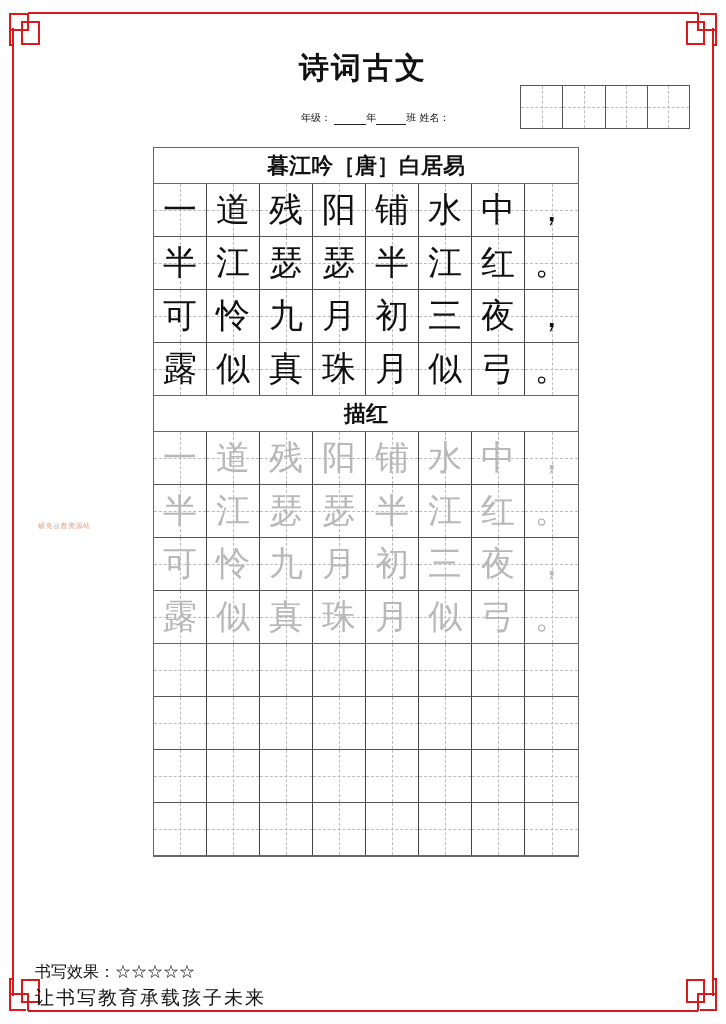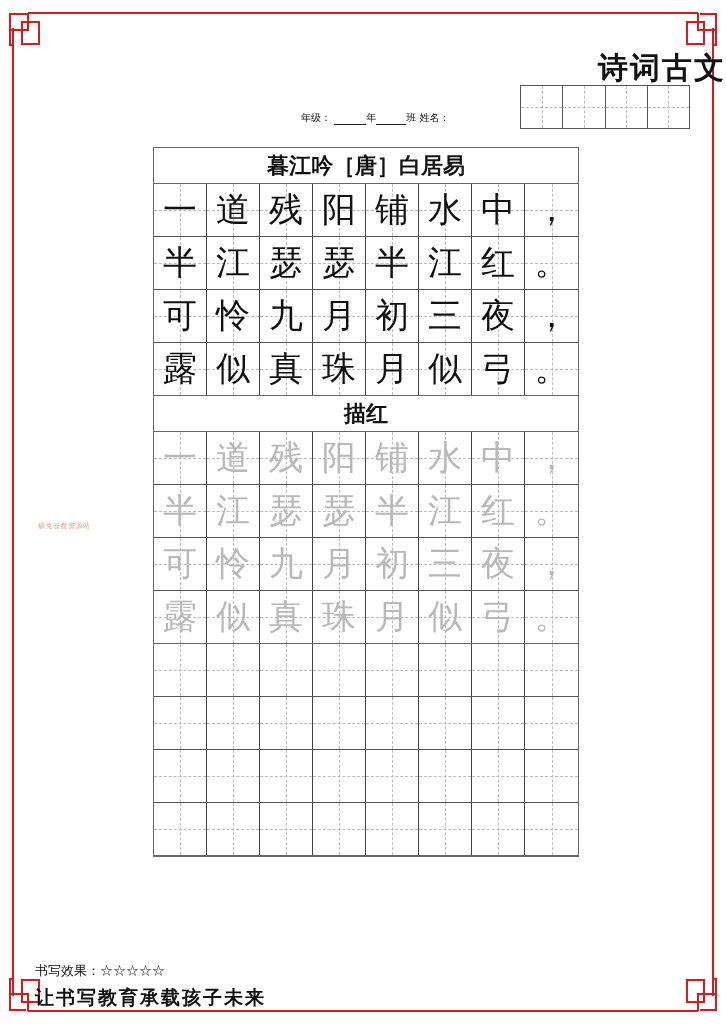--- a/index.html
+++ b/index.html
@@ -1,19 +1,19 @@
 <!DOCTYPE html>
 <html><head>
 <meta charset="utf-8">
 <style>
   html, body { margin:0; padding:0; background:#fff; }
   body { width:726px; height:1024px; position:relative; overflow:hidden;
          font-family:"DejaVu Serif","Liberation Serif",serif; color:#111; }
   .frame { position:absolute; inset:0; }
-  .title { position:absolute; left:0; width:726px; top:48px; text-align:right;
+  .title { position:absolute; left:0; width:726px; top:48px; text-align:center;
            font-size:30px; font-weight:bold; letter-spacing:2px; }
   .info { position:absolute; left:301px; top:110px; font-size:10px; white-space:nowrap; }
   .info .blank { display:inline-block; border-bottom:1px solid #222; vertical-align:bottom; height:14px; }
   .namebox { position:absolute; left:520px; top:85px; width:168px; height:42px;
              border:1px solid #555; display:flex; }
   .namebox .nb-cell { flex:1; position:relative; border-right:1px solid #555; }
   .namebox .nb-cell:last-child { border-right:none; }
   .gridlines-v { position:absolute; top:0; bottom:0; left:50%; border-left:1px dashed #bbb; }
   .gridlines-h { position:absolute; left:0; right:0; top:50%; border-top:1px dashed #bbb; }
 
@@ -24,22 +24,22 @@
   .row:last-child { border-bottom:1px solid #666; }
   .cell { width:53px; height:52px; position:relative; border-right:1px solid #444; box-sizing:border-box;
           display:flex; align-items:center; justify-content:center; font-size:34px; }
   .cell:last-child { border-right:none; }
   .cell .gv { position:absolute; top:0; bottom:0; left:50%; border-left:1px dashed #bbb; }
   .cell .gh { position:absolute; left:0; right:0; top:50%; border-top:1px dashed #bbb; }
   .cell span.ch { position:relative; z-index:1; }
   .trace .cell span.ch { color:#b8b8b8; }
 
   .watermark { position:absolute; left:38px; top:476px; font-size:7px; color:#e59a7a; letter-spacing:0.5px;margin-top:45px; }
-  .rating { position:absolute; left:35px; top:962px; font-size:13px; }
-  .slogan { position:absolute; left:35px; top:985px; font-size:19px; font-weight:bold; letter-spacing:2px; }
+  .rating { position:absolute; left:35px; top:962px; font-size:16px; }
+  .slogan { position:absolute; left:35px; top:985px; font-size:19px; font-weight:normal; letter-spacing:2px; }
 </style>
 </head>
 <body>
 
 <svg class="frame" width="726" height="1024" viewBox="0 0 726 1024">
   <g fill="none" stroke="#d9191c" stroke-width="2">
 
     <path d="M28 13 H698 M713 28 V996 M698 1011 H28 M13 996 V28"></path>
 
     <path d="M28 13 V30 H10 V14 H26 M10 30 V45 H13 M13 45 V60 M22 22 H39 V44 H22 Z M28 13 H42"></path>

